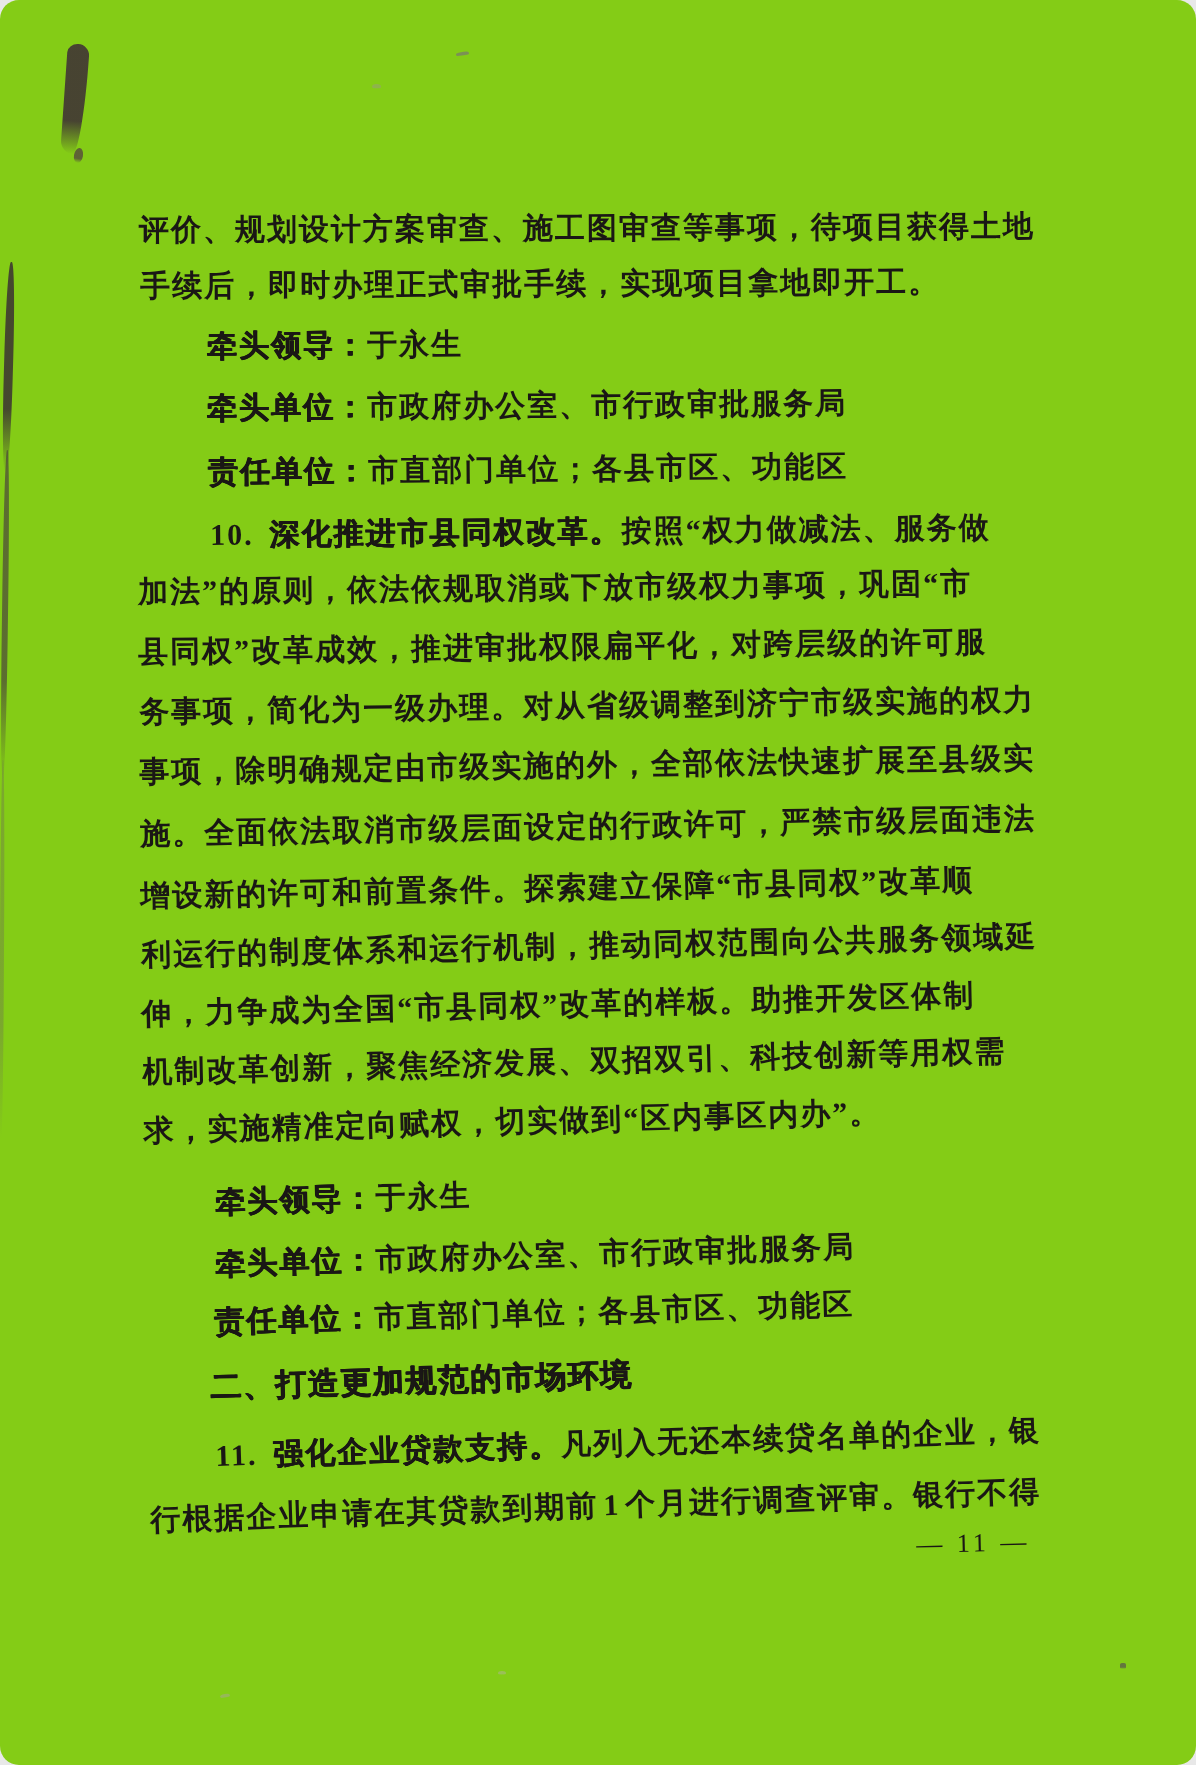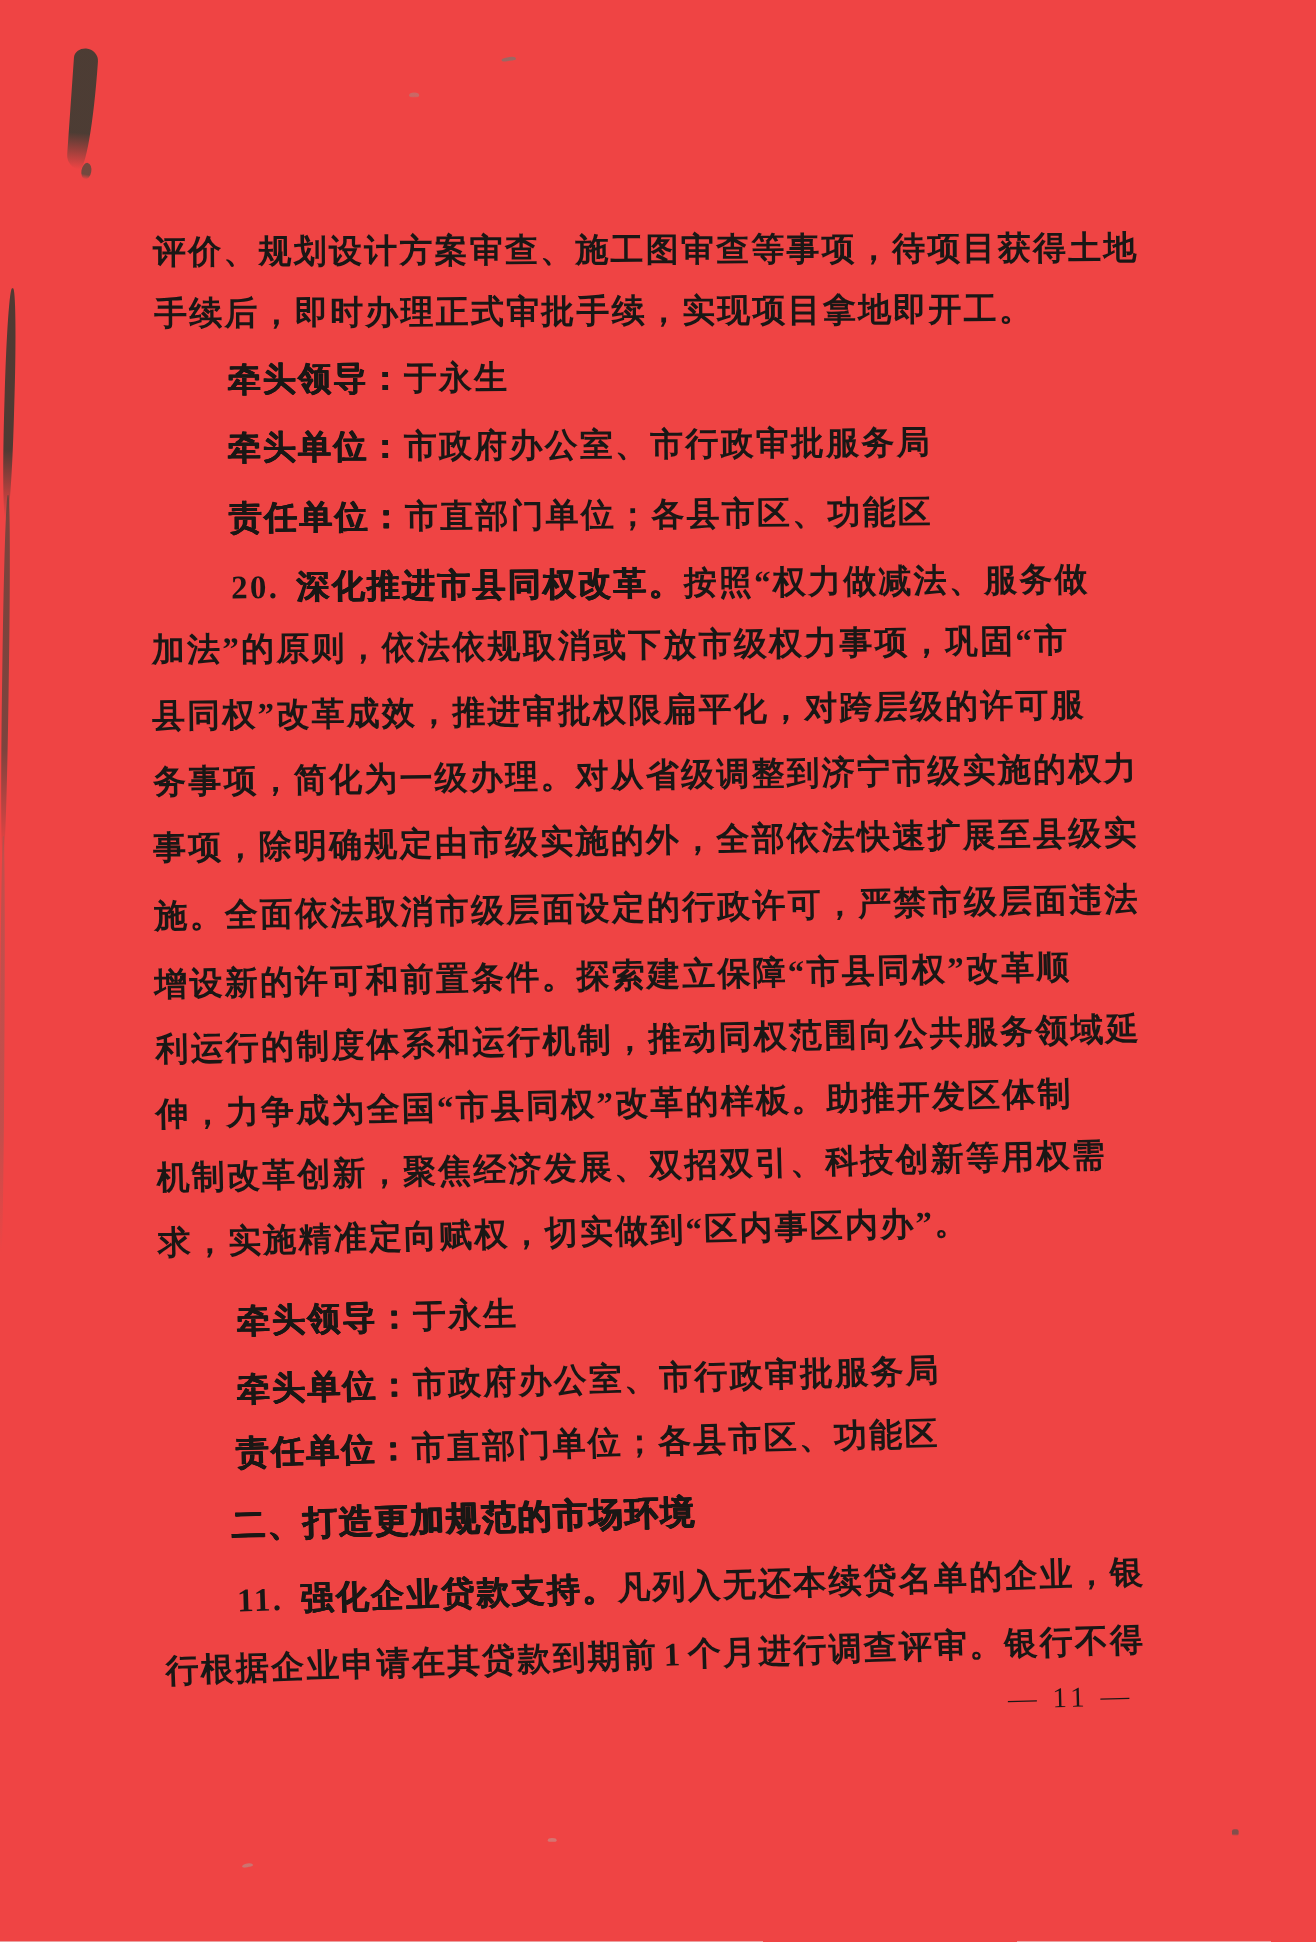--- a/index.html
+++ b/index.html
@@ -1,22 +1,23 @@
 <!DOCTYPE html>
 <html><head>
 <meta charset="utf-8">
 <style>
   html,body{margin:0;padding:0;background:#e8e8e8;}
   #page{
     position:relative;
     width:1196px;height:1765px;
     margin:0 auto;
-    background:#ef4444;
+    background:#84cc16;
     overflow:hidden;
     font-family:"Liberation Serif","DejaVu Serif",serif;
+    border-radius:19px;
   }
   .line{
     position:absolute;
     white-space:nowrap;
     font-size:30px;
     line-height:34px;
     letter-spacing:2px;
     color:#1a1715;
     font-weight:700;
     transform-origin:left top;
@@ -71,21 +72,21 @@
       <div class="artifact" style="left: 1120px; top: 1663px; width: 6px; height: 6px; background: linear-gradient(rgb(85, 82, 78) 0%, rgb(85, 82, 78) 70%, transparent 100%); opacity: 0.7; border-radius: 30%; transform: rotate(0deg);"></div>
       <div class="artifact" style="left: 220px; top: 1694px; width: 10px; height: 4px; background: linear-gradient(rgb(168, 163, 155) 0%, rgb(168, 163, 155) 70%, transparent 100%); opacity: 0.5; border-radius: 50%; transform: rotate(-10deg);"></div>
       <div class="artifact" style="left: 498px; top: 1671px; width: 8px; height: 4px; background: linear-gradient(rgb(181, 176, 168) 0%, rgb(181, 176, 168) 70%, transparent 100%); opacity: 0.45; border-radius: 50%; transform: rotate(0deg);"></div>
     </div>
   <div id="text-layer">
       <div class="line" style="left: 139px; top: 213px; transform: rotate(-0.25deg);"><span>评价、规划设计方案审查、施工图审查等事项，待项目获得土地</span></div>
       <div class="line" style="left: 140px; top: 269px; transform: rotate(-0.3deg);"><span>手续后，即时办理正式审批手续，实现项目拿地即开工。</span></div>
       <div class="line" style="left: 207px; top: 329px; transform: rotate(-0.4deg);"><span class="r-bold">牵头领导：</span><span>于永生</span></div>
       <div class="line" style="left: 207px; top: 391px; transform: rotate(-0.45deg);"><span class="r-bold">牵头单位：</span><span>市政府办公室、市行政审批服务局</span></div>
       <div class="line" style="left: 208px; top: 455px; transform: rotate(-0.5deg);"><span class="r-bold">责任单位：</span><span>市直部门单位；各县市区、功能区</span></div>
-      <div class="line" style="left: 210px; top: 518px; transform: rotate(-0.55deg);"><span class="r-num">20.</span><span class="r-bold">深化推进市县同权改革。</span><span>按照“权力做减法、服务做</span></div>
+      <div class="line" style="left: 210px; top: 518px; transform: rotate(-0.55deg);"><span class="r-num">10.</span><span class="r-bold">深化推进市县同权改革。</span><span>按照“权力做减法、服务做</span></div>
       <div class="line" style="left: 138px; top: 575px; transform: rotate(-0.6deg);"><span>加法”的原则，依法依规取消或下放市级权力事项，巩固“市</span></div>
       <div class="line" style="left: 138px; top: 635px; transform: rotate(-0.7deg);"><span>县同权”改革成效，推进审批权限扁平化，对跨层级的许可服</span></div>
       <div class="line" style="left: 139px; top: 695px; transform: rotate(-0.8deg);"><span>务事项，简化为一级办理。对从省级调整到济宁市级实施的权力</span></div>
       <div class="line" style="left: 139px; top: 755px; transform: rotate(-0.9deg);"><span>事项，除明确规定由市级实施的外，全部依法快速扩展至县级实</span></div>
       <div class="line" style="left: 140px; top: 817px; transform: rotate(-1deg);"><span>施。全面依法取消市级层面设定的行政许可，严禁市级层面违法</span></div>
       <div class="line" style="left: 140px; top: 879px; transform: rotate(-1.1deg);"><span>增设新的许可和前置条件。探索建立保障“市县同权”改革顺</span></div>
       <div class="line" style="left: 141px; top: 938px; transform: rotate(-1.2deg);"><span>利运行的制度体系和运行机制，推动同权范围向公共服务领域延</span></div>
       <div class="line" style="left: 141px; top: 997px; transform: rotate(-1.3deg);"><span>伸，力争成为全国“市县同权”改革的样板。助推开发区体制</span></div>
       <div class="line" style="left: 142px; top: 1055px; transform: rotate(-1.4deg);"><span>机制改革创新，聚焦经济发展、双招双引、科技创新等用权需</span></div>
       <div class="line" style="left: 143px; top: 1114px; transform: rotate(-1.45deg);"><span>求，实施精准定向赋权，切实做到“区内事区内办”。</span></div>

